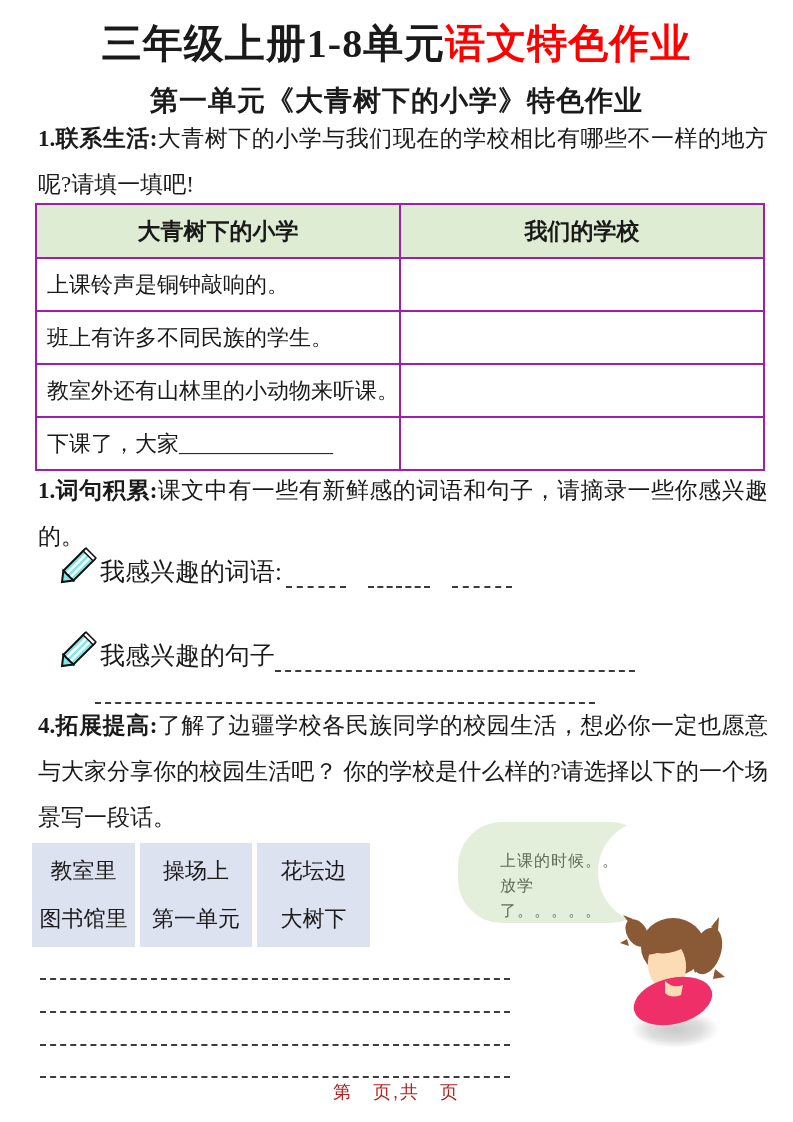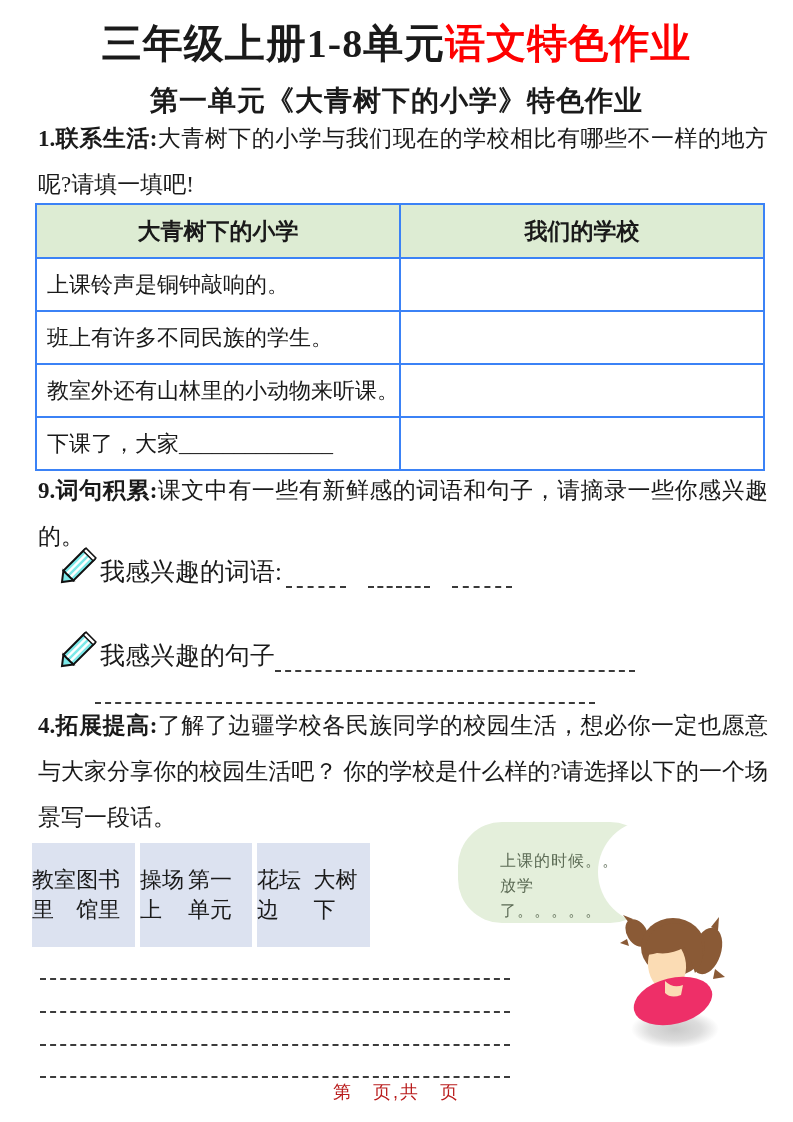--- a/index.html
+++ b/index.html
@@ -30,21 +30,21 @@
   .para b{font-weight:bold;}
   #para1{top:116px;}
   #para2{top:468px;}
   #para3{top:703px;}
   
   .cmp-table{
     position:absolute;top:203px;left:35px;width:730px;
     border-collapse:collapse;table-layout:fixed;
   }
   .cmp-table th,.cmp-table td{
-    border:2px solid #3b82f6;
+    border:2px solid #a21caf;
     font-size:22px;
   }
   .cmp-table th{
     background:#ddecd3;height:50px;font-size:23px;font-weight:bold;text-align:center;
   }
   .cmp-table td{height:51px;padding:0 0 0 10px;text-align:left;margin-left:7px;}
   .cmp-table td.empty{padding:0;}
   
   .pencil-row{
     position:absolute;left:58px;display:flex;align-items:flex-end;
@@ -64,21 +64,21 @@
     position:absolute;top:672px;left:95px;width:500px;height:30px;
     border-bottom:2px dashed #3a3a3a;
   }
   
   .scene-box{
     position:absolute;top:843px;left:32px;
     display:flex;gap:5px;
   }
   .scene-cell{
     background:#dce2f0;height:104px;
-    display:flex;justify-content:space-around;align-items:center;
+    display:flex;flex-direction:column;justify-content:space-around;align-items:center;
     font-size:22px;padding:4px 0;box-sizing:border-box;
   }
   .scene-cell.c1{width:103px;}
   .scene-cell.c2{width:112px;}
   .scene-cell.c3{width:113px;}
   
   .bubble{
     position:absolute;top:822px;left:458px;width:196px;height:101px;
     background:#e4efdb;border-radius:44px;
   }
@@ -134,21 +134,21 @@
       <td>教室外还有山林里的小动物来听课。</td>
       <td class="empty"></td>
     </tr>
     <tr>
       <td>下课了，大家______________</td>
       <td class="empty"></td>
     </tr>
   </tbody>
     </table>
 
-  <div class="para" id="para2"><b>9.词句积累:</b><span>课文中有一些有新鲜感的词语和句子，请摘录一些你感兴趣的。</span></div>
+  <div class="para" id="para2"><b>1.词句积累:</b><span>课文中有一些有新鲜感的词语和句子，请摘录一些你感兴趣的。</span></div>
 
   <div class="pencil-row" id="pencil-words">
     <svg class="pencil-icon" viewBox="0 0 40 42">
       <g transform="rotate(45 16 24)">
         <rect x="9" y="2" width="14" height="30" fill="#7ce9e9" stroke="#111" stroke-width="2"></rect>
         <line x1="13.5" y1="2" x2="13.5" y2="32" stroke="#ffffff" stroke-width="2.5"></line>
         <line x1="18.5" y1="2" x2="18.5" y2="32" stroke="#ffffff" stroke-width="2.5"></line>
         <polygon points="9,32 23,32 16,41" fill="#7ce9e9" stroke="#111" stroke-width="2"></polygon>
         <rect x="9" y="0" width="14" height="4" fill="#ffffff" stroke="#111" stroke-width="1.5"></rect>
       </g>

